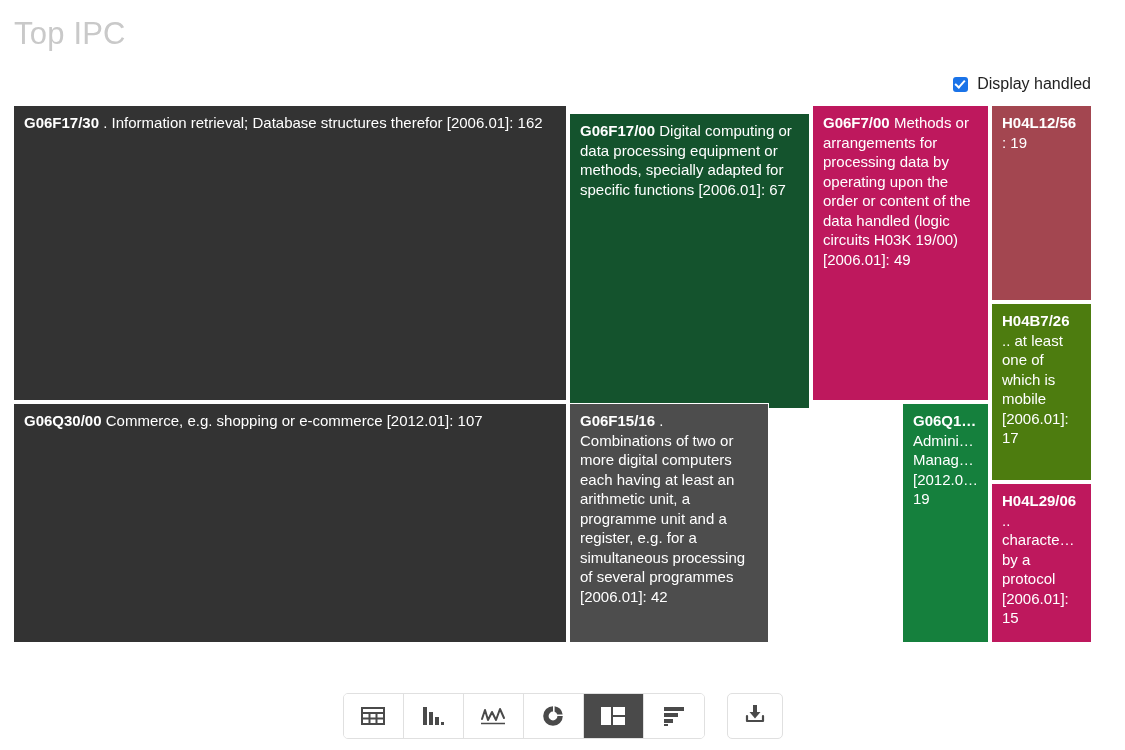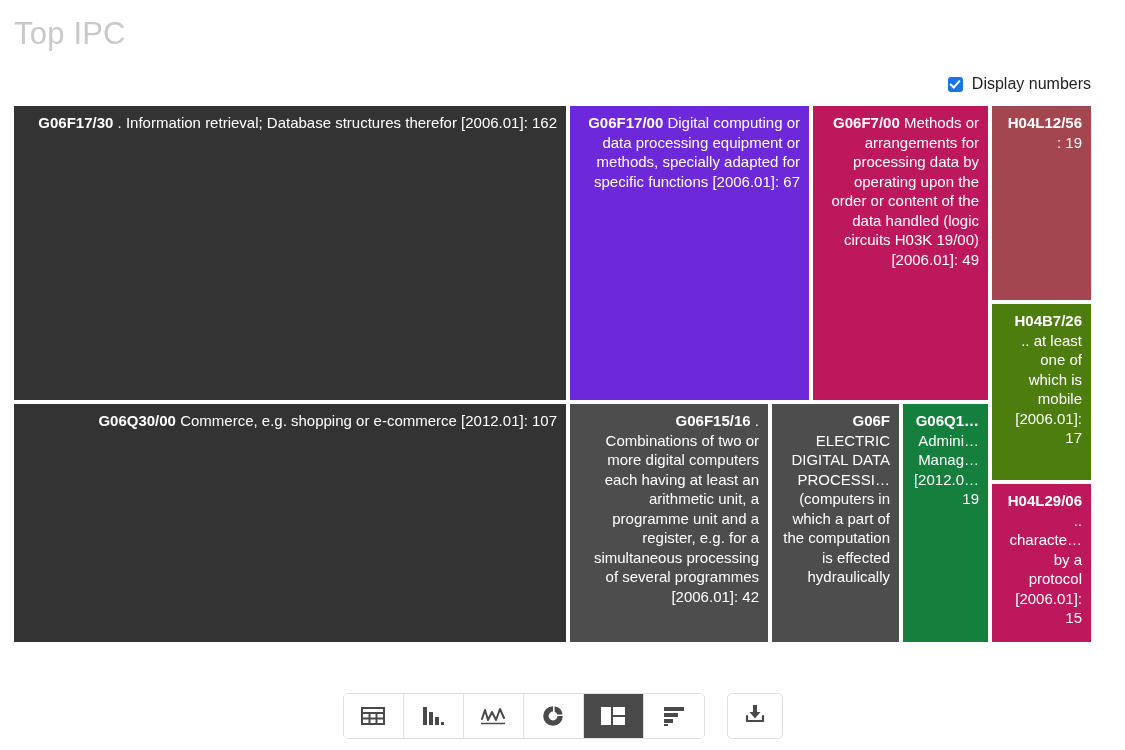--- a/index.html
+++ b/index.html
@@ -76,21 +76,20 @@
     background: #ffffff;
   }
   .cell {
     position: absolute;
     overflow: hidden;
     color: #ffffff;
     padding: 7px 9px 4px 10px;
     font-size: 15px;
     line-height: 19.5px;
     border: 1px solid #ffffff;
-    text-align: right;
   }
   .cell .code { font-weight: bold; }
   .cell .desc { font-weight: normal; }
 
   
   #toolbar {
     position: absolute;
     left: 0;
     top: 693px;
     width: 1125px;
@@ -135,30 +134,29 @@
 </style>
 </head>
 <body>
 
 <div id="page">
 
   <div class="page-title">Top IPC</div>
 
   <div class="opts">
     <div class="cbx" style="background: rgb(26, 115, 232);"></div>
-    <div class="opts-label">Display numbers</div>
+    <div class="opts-label">Display handled</div>
   </div>
 
   <div id="treemap">
       <div class="cell" style="left: 0px; top: 0px; width: 554px; height: 296px; background: rgb(51, 51, 51);"><span class="code">G06F17/30</span><span class="desc"> . Information retrieval; Database structures therefor [2006.01]: 162</span></div>
       <div class="cell" style="left: 0px; top: 298px; width: 554px; height: 240px; background: rgb(51, 51, 51);"><span class="code">G06Q30/00</span><span class="desc"> Commerce, e.g. shopping or e-commerce [2012.01]: 107</span></div>
-      <div class="cell" style="left: 556px; top: 0px; width: 241px; height: 296px; background: #6d28d9;"><span class="code">G06F17/00</span><span class="desc"> Digital computing or data processing equipment or methods, specially adapted for specific functions [2006.01]: 67</span></div>
+      <div class="cell" style="left: 556px; top: 8px; width: 241px; height: 296px; background: #14532d;"><span class="code">G06F17/00</span><span class="desc"> Digital computing or data processing equipment or methods, specially adapted for specific functions [2006.01]: 67</span></div>
       <div class="cell" style="left: 799px; top: 0px; width: 177px; height: 296px; background: #be185d;"><span class="code">G06F7/00</span><span class="desc"> Methods or arrangements for processing data by operating upon the order or content of the data handled (logic circuits H03K 19/00) [2006.01]: 49</span></div>
       <div class="cell" style="left: 556px; top: 298px; width: 200px; height: 240px; background: rgb(77, 77, 77);"><span class="code">G06F15/16</span><span class="desc"> . Combinations of two or more digital computers each having at least an arithmetic unit, a programme unit and a register, e.g. for a simultaneous processing of several programmes [2006.01]: 42</span></div>
-      <div class="cell" style="left: 758px; top: 298px; width: 129px; height: 240px; background: rgb(77, 77, 77);"><span class="code">G06F</span><span class="desc"> ELECTRIC DIGITAL DATA PROCESSI… (computers in which a part of the computation is effected hydraulically</span></div>
       <div class="cell" style="left: 889px; top: 298px; width: 87px; height: 240px; background: #15803d;"><span class="code">G06Q1…</span><span class="desc"> Admini… Manag… [2012.0… 19</span></div>
       <div class="cell" style="left: 978px; top: 0px; width: 101px; height: 196px; background: rgb(163, 70, 80);"><span class="code">H04L12/56</span><span class="desc"> : 19</span></div>
       <div class="cell" style="left: 978px; top: 198px; width: 101px; height: 178px; background: #4d7c0f;"><span class="code">H04B7/26</span><span class="desc"> .. at least one of which is mobile [2006.01]: 17</span></div>
       <div class="cell" style="left: 978px; top: 378px; width: 101px; height: 160px; background: #be185d;"><span class="code">H04L29/06</span><span class="desc"> .. characte… by a protocol [2006.01]: 15</span></div>
     </div>
 
   <div id="toolbar">
     <div class="btn-group">
 
       <div class="tbtn">

